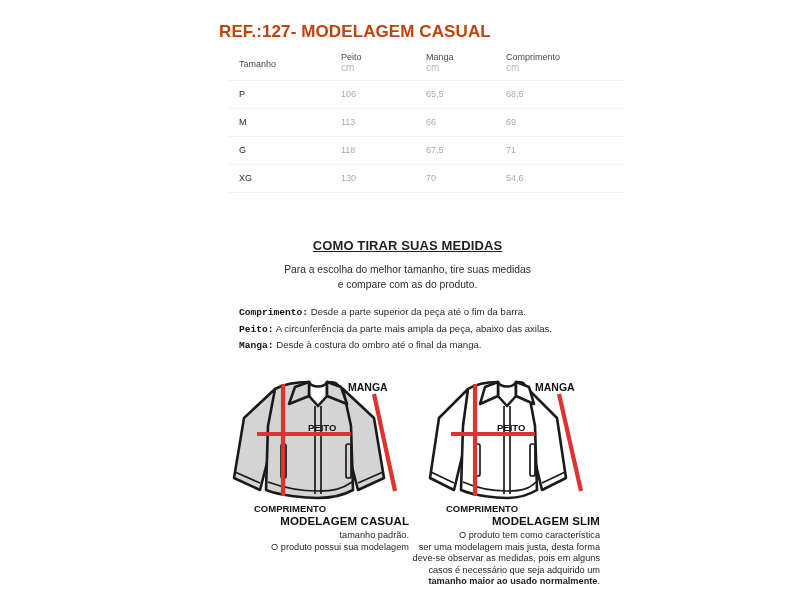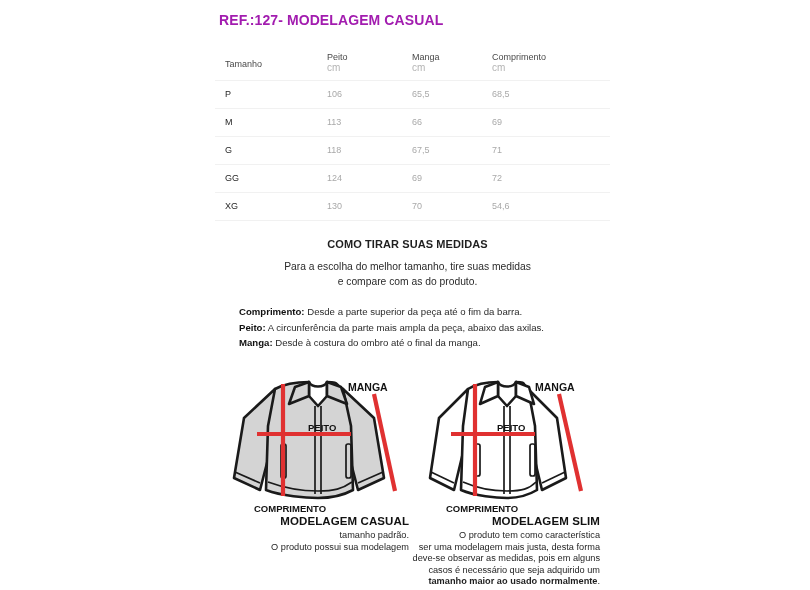--- a/index.html
+++ b/index.html
@@ -27,32 +27,32 @@
     left: 215px;
     top: 0px;
     width: 385px;
     height: 590px;
   }
 
   
   .ref-title {
     position: absolute;
     left: 4px;
-    top: 12px;
-    font-size: 14px;
+    top: 22px;
+    font-size: 17px;
     font-weight: bold;
     letter-spacing: 0.1px;
-    color: #a21caf;
+    color: #c2410c;
     white-space: nowrap;
   }
 
   
   .size-table {
     position: absolute;
-    left: 0px;
+    left: 14px;
     top: 45px;
     width: 385px;
     border-collapse: collapse;
     table-layout: fixed;
   }
   .size-table tr { height: 28px; }
   .size-table th, .size-table td {
     text-align: left;
     vertical-align: middle;
     padding: 0;
@@ -95,46 +95,47 @@
 
   
   .howto {
     position: absolute;
     left: 0;
     top: 238px;
     width: 385px;
     text-align: center;
   }
   .howto-title {
-    font-size: 11px;
+    font-size: 13px;
     font-weight: bold;
     color: #1f1f1f;
     letter-spacing: 0.1px;
     margin: 0 0 9px 0;
+    text-decoration: underline;
   }
   .howto-lead {
     font-size: 10.3px;
     color: #2b2b2b;
     line-height: 15px;
     margin: 0;
   }
   .defs {
     position: absolute;
     left: 24px;
     top: 304px;
     width: 350px;
     text-align: left;
   }
   .def-line {
     font-size: 9.6px;
     color: #2b2b2b;
     line-height: 15.5px;
     white-space: nowrap;
   }
-  .def-line b { font-weight: bold; color: #111; }
+  .def-line b { font-weight: bold; color: #111; font-family: Liberation Mono, monospace; }
 
   
   .diagrams {
     position: absolute;
     left: 0;
     top: 366px;
     width: 385px;
     height: 150px;
   }
   .jacket-wrap {
@@ -219,26 +220,20 @@
           <td class="col-b cell-val">66</td>
           <td class="col-c cell-val">69</td>
         </tr>
         <tr>
           <td class="col-size cell-size">G</td>
           <td class="col-a cell-val">118</td>
           <td class="col-b cell-val">67,5</td>
           <td class="col-c cell-val">71</td>
         </tr>
         <tr>
-          <td class="col-size cell-size">GG</td>
-          <td class="col-a cell-val">124</td>
-          <td class="col-b cell-val">69</td>
-          <td class="col-c cell-val">72</td>
-        </tr>
-        <tr>
           <td class="col-size cell-size">XG</td>
           <td class="col-a cell-val">130</td>
           <td class="col-b cell-val">70</td>
           <td class="col-c cell-val">54,6</td>
         </tr>
       </tbody>
     </table>
 
     <div class="howto">
       <p class="howto-title">COMO TIRAR SUAS MEDIDAS</p>

